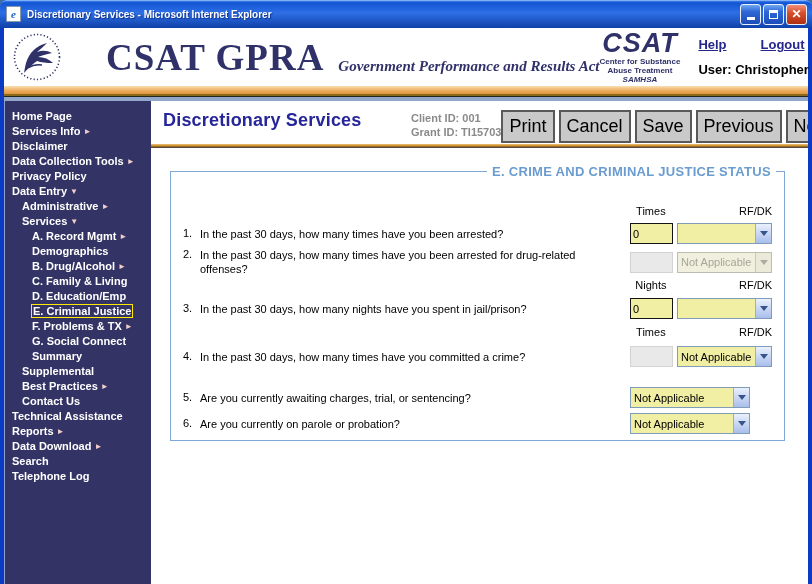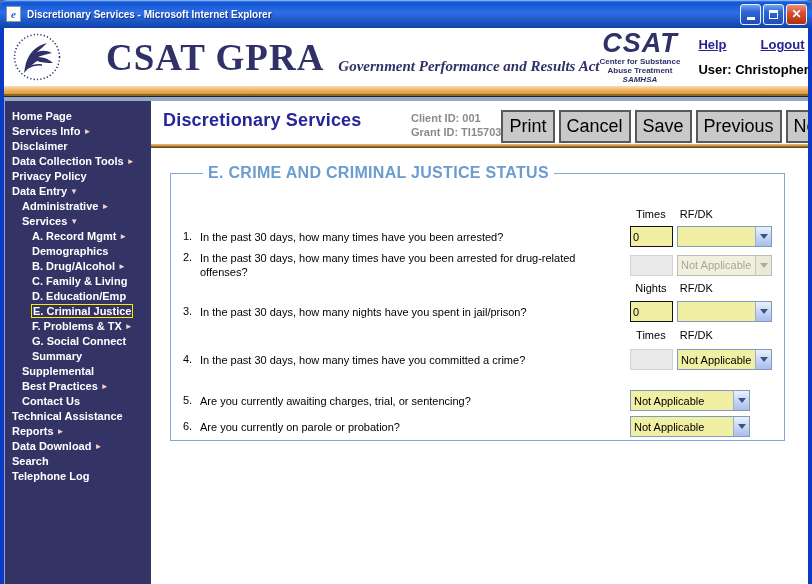--- a/index.html
+++ b/index.html
@@ -66,30 +66,30 @@
   .ids{flex:none;font-size:11px;font-weight:bold;color:#8A8A8A;line-height:14px;margin-top:1px;}
   .btnrow{margin-left:auto;display:flex;gap:4px;}
   .xpbtn{background:#C9C9C9;border:2px solid #595959;font-family:"Liberation Sans",sans-serif;
     font-size:18px;color:#000;padding:4px 6px;cursor:pointer;white-space:nowrap;}
   .gold-rule{flex:none;height:4px;margin-top:3px;
     background:linear-gradient(180deg,#F0C078 0%,#C8902C 45%,#7A5618 75%,#3A3A6A 100%);}
 
   
   .formwrap{flex:1;padding:0 21px 0 17px;}
   fieldset.crime{margin-top:16px;border:1px solid #7FA8D4;height:277px;padding:0 12px;}
-  fieldset.crime legend{color:#6A9CD0;font-size:16px;font-weight:bold;letter-spacing:0.3px;
-    margin-left:20px;padding:0 5px;}
+  fieldset.crime legend{color:#6A9CD0;font-size:13px;font-weight:bold;letter-spacing:0.3px;
+    margin-left:4px;padding:0 5px;text-align:right;}
   .frow{display:flex;align-items:center;}
   .q{flex:1;display:flex;font-size:11px;color:#000;padding-right:8px;}
   .qnum{width:17px;flex:none;}
   .qtext{max-width:400px;line-height:14px;}
   .ctrl{width:142px;flex:none;display:flex;align-items:center;}
   .colh{font-size:11px;color:#000;}
   .colh.w1{width:43px;margin-right:8px;text-align:center;}
-  .colh.w2{width:95px;text-align:left;}
+  .colh.w2{width:95px;text-align:right;}
   .num-input{width:43px;height:21px;margin-right:4px;flex:none;background:#F0EFA3;
     border:1px solid #141414;font:11px "Liberation Sans",sans-serif;padding:0 2px;color:#000;}
   .num-input.off{background:#E9E9E9;border:1px solid #D2D2D2;}
   .dd{width:95px;height:21px;flex:none;border:1px solid #7F9DB9;background:#F0EFA3;
     display:flex;align-items:center;cursor:pointer;justify-content:center;}
   .dd.wide{width:120px;}
   .dd-text{flex:1;font-size:11px;color:#000;padding-left:3px;white-space:nowrap;overflow:hidden;}
   .dd-btn{width:16px;height:100%;flex:none;border-left:1px solid #96AFD7;
     background:linear-gradient(180deg,#EAF1FC 0%,#C3D2F2 60%,#A9BEEC 100%);
     display:flex;align-items:center;justify-content:center;}

